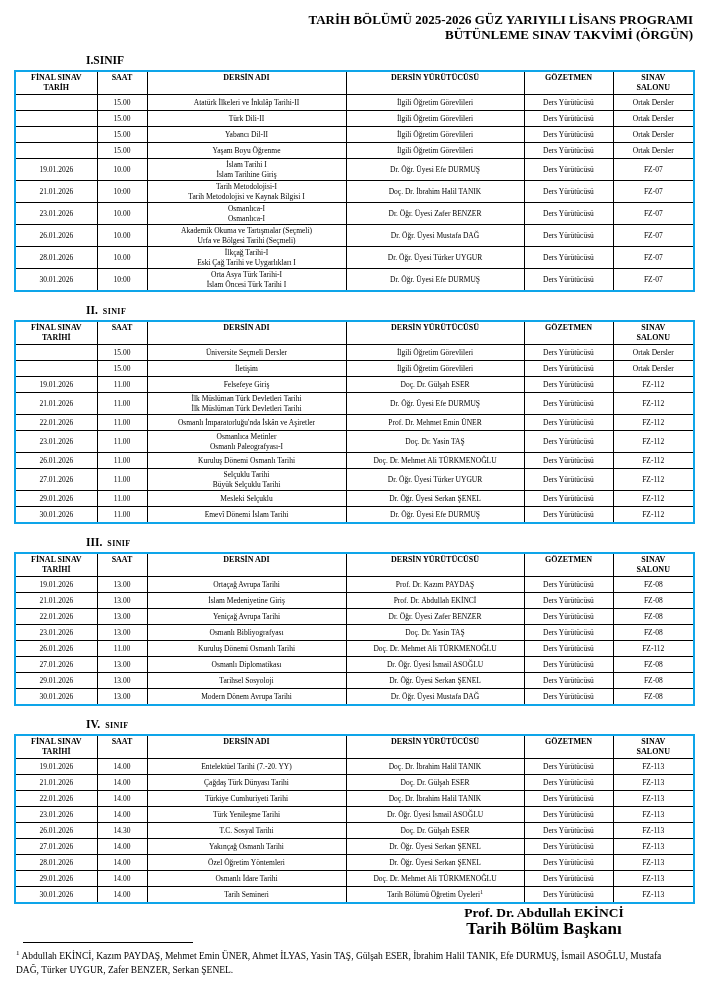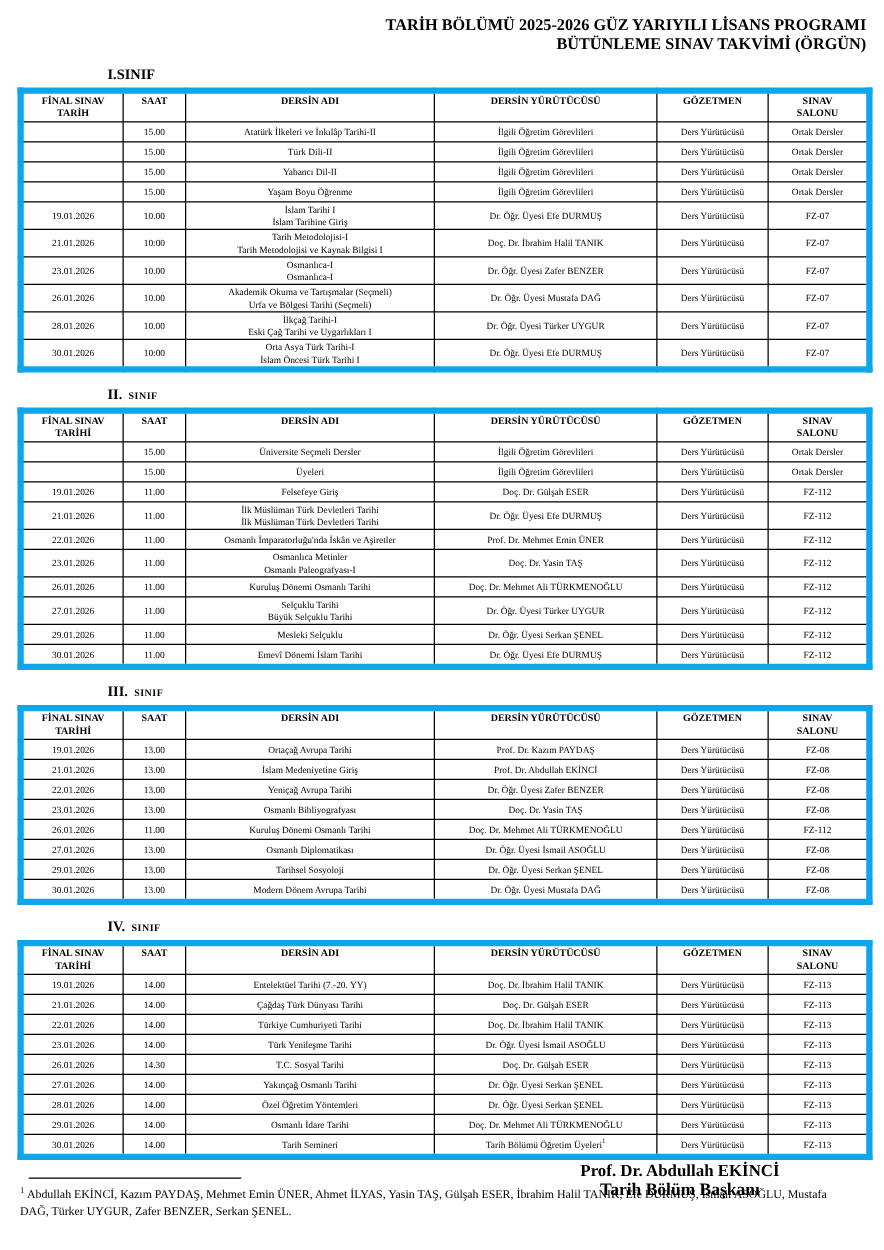--- a/index.html
+++ b/index.html
@@ -13,21 +13,21 @@
 
   .title { text-align: right; font-weight: bold; font-size: 13px; line-height: 15px; }
 
   .sec-label { margin: 8px 0 2px 72px; font-weight: bold; white-space: nowrap; }
   .sec-num  { font-size: 11.5px; }
   .sec-word { font-size: 8px; margin-left: 5px; letter-spacing: 0.4px; margin-top: 39px; }
   .sec-label.plain .sec-word { font-size: 11.5px; margin-left: 0; letter-spacing: 0; }
 
   table.exam {
     border-collapse: collapse; table-layout: fixed;
-    width: 679px; border: 5px solid #0ea5e9;
+    width: 679px; border: 2px solid #0ea5e9;
   }
   col.c1 { width: 82px; }  col.c2 { width: 50px; }
   col.c3 { width: 199px; } col.c4 { width: 178px; }
   col.c5 { width: 89px; }  col.c6 { width: 81px; }
 
   table.exam th, table.exam td {
     border: 1px solid #000;
     text-align: center;
     padding: 1px 2px;
     overflow: hidden;
@@ -38,21 +38,21 @@
   }
   table.exam td {
     font-size: 7.5px; line-height: 9.5px;
     vertical-align: middle; height: 13px;
   }
   td.room-bold { font-weight: normal; }
   td sup, .fn-text sup { font-size: 5.5px; line-height: 0; }
 
   .signature { width: 300px; margin: 1px 0 0 380px; text-align: center; font-weight: bold; }
   .sig-name { font-size: 13.5px; line-height: 16px; }
-  .sig-role { font-size: 14px; line-height: 15px; }
+  .sig-role { font-size: 17px; line-height: 15px; }
 
   .footnote { position: absolute; left: 16px; top: 942px; width: 668px; }
   .fn-rule { width: 170px; border-top: 1.6px solid #000; margin: 0 0 7px 7px; }
   .fn-text { font-size: 9.5px; line-height: 13.5px; }
   .fn-text sup { font-size: 7px; margin-right: 2px; }
 </style>
 </head>
 <body>
 
 <div class="doc">
@@ -190,21 +190,21 @@
             <td></td>
             <td>15.00</td>
             <td>Üniversite Seçmeli Dersler</td>
             <td>İlgili Öğretim Görevlileri</td>
             <td>Ders Yürütücüsü</td>
             <td class="room-bold">Ortak Dersler</td>
           </tr>
           <tr>
             <td></td>
             <td>15.00</td>
-            <td>Üyeleri</td>
+            <td>İletişim</td>
             <td>İlgili Öğretim Görevlileri</td>
             <td>Ders Yürütücüsü</td>
             <td class="room-bold">Ortak Dersler</td>
           </tr>
           <tr>
             <td>19.01.2026</td>
             <td>11.00</td>
             <td>Felsefeye Giriş</td>
             <td>Doç. Dr. Gülşah ESER</td>
             <td>Ders Yürütücüsü</td>

